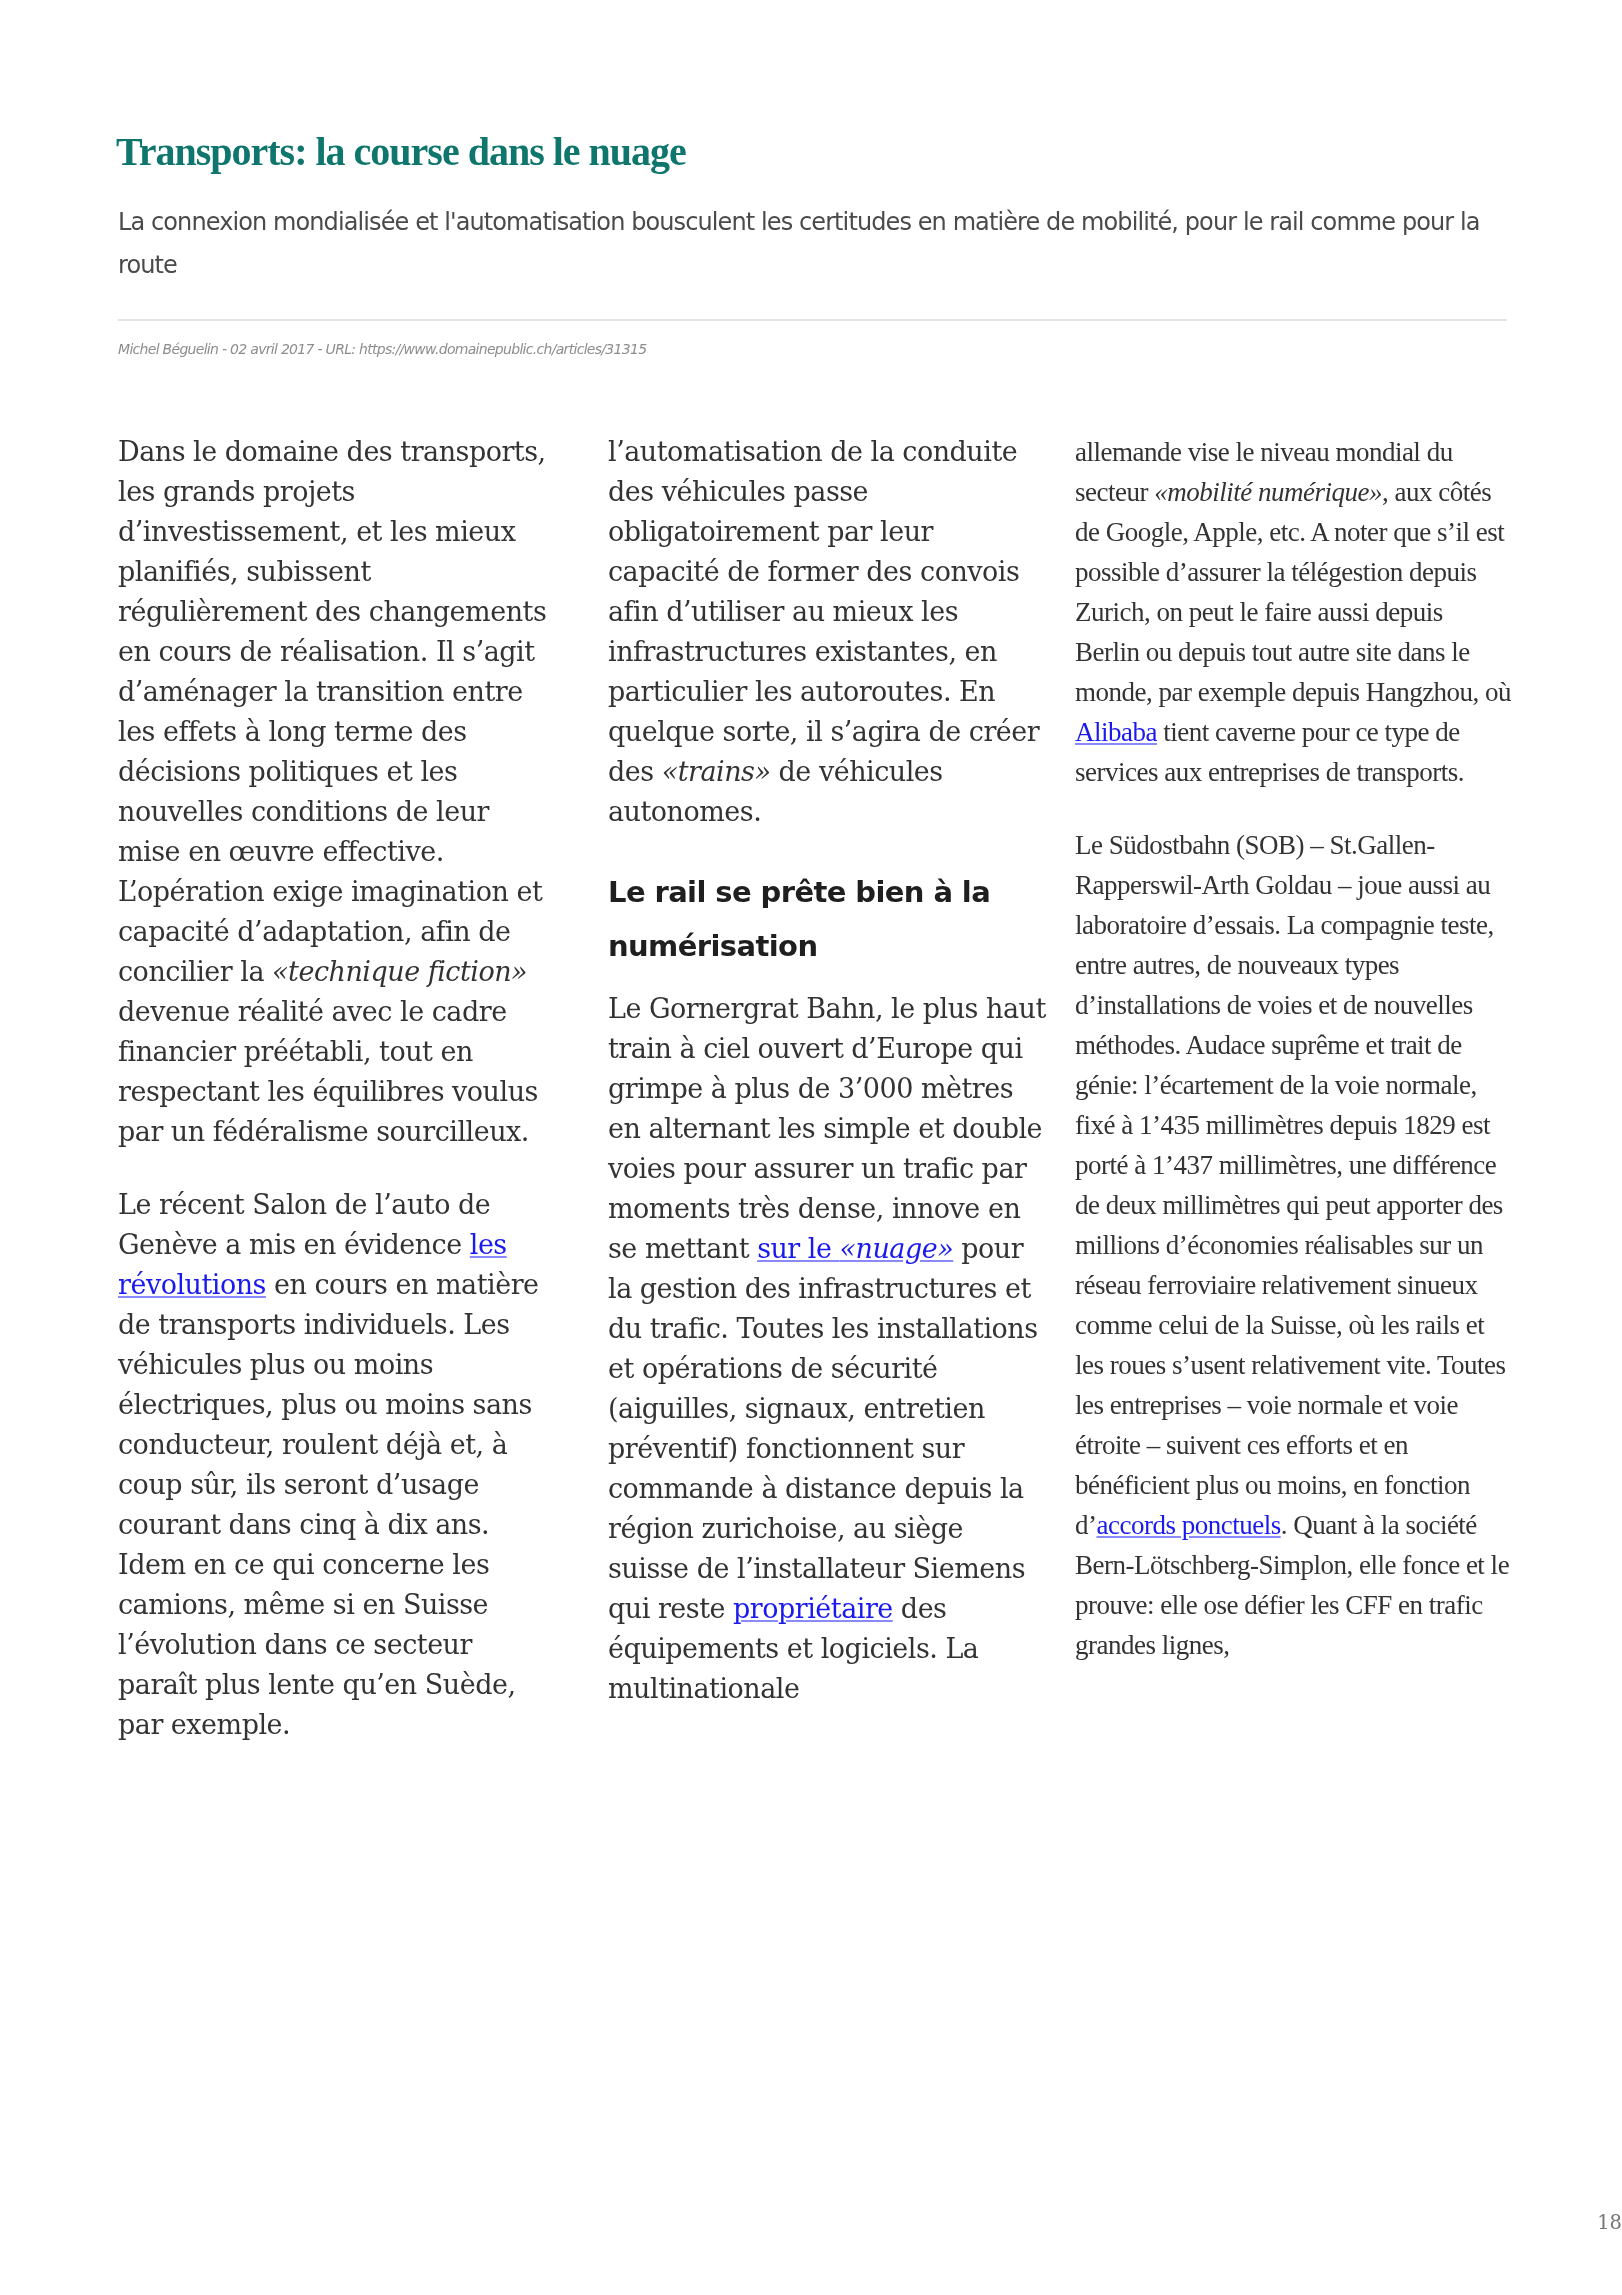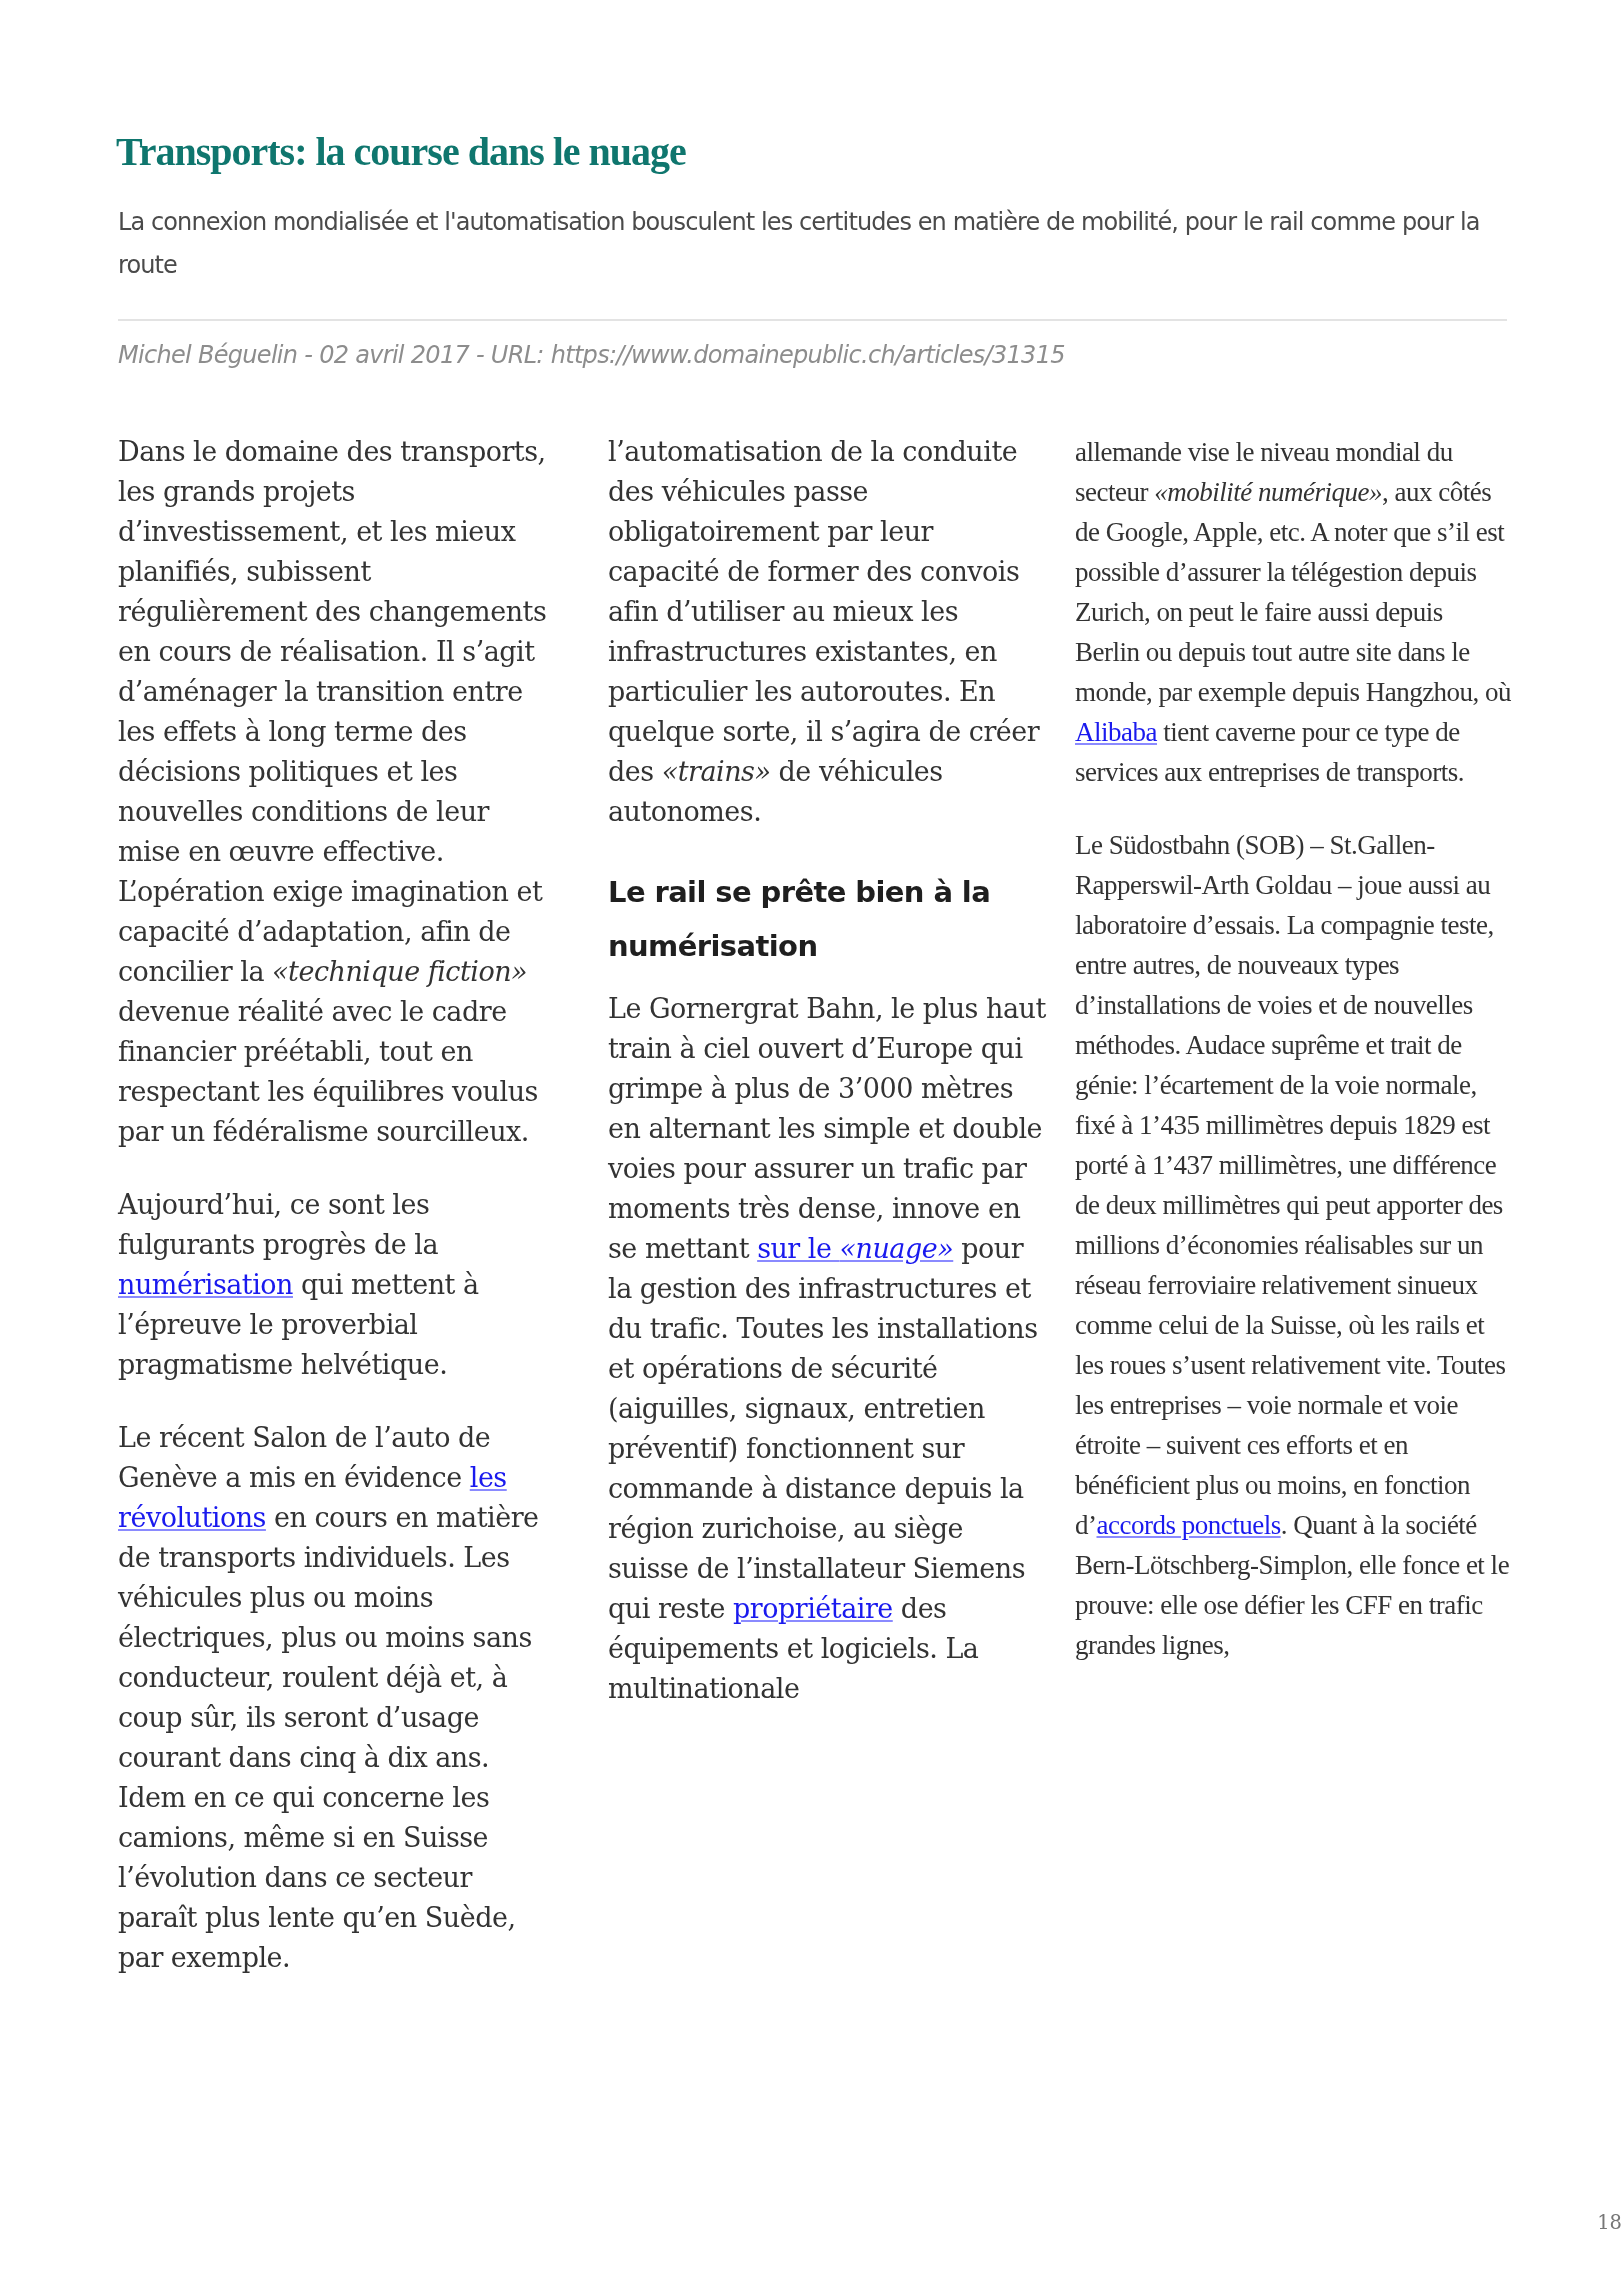--- a/index.html
+++ b/index.html
@@ -14,21 +14,21 @@
     position: absolute; left: 118px; top: 201px; width: 1403px; margin: 0;
     font-family: "DejaVu Sans", sans-serif; font-size: 24px; letter-spacing: -0.9px;
     color: #4a4a4a; line-height: 43px;
   }
   .rule {
     position: absolute; left: 118px; top: 319px; width: 1389px; height: 2.4px;
     background: #e3e3e3;
   }
   .meta {
     position: absolute; left: 118px; top: 341px; margin: 0;
-    font-family: "DejaVu Sans", sans-serif; font-style: italic; font-size: 24px;
+    font-family: "DejaVu Sans", sans-serif; font-style: italic; font-size: 14px;
     letter-spacing: -0.7px; color: #8d8d8d; text-align: center;
   }
   .col {
     position: absolute; top: 432px; width: 438px;
     font-family: "DejaVu Serif", serif; font-size: 27px; line-height: 40px;
     color: #333333; letter-spacing: -0.5px;
   }
   .col1 { left: 118px; }
   .col2 { left: 580px; margin-left: 28px; }
   .col3 { left: 1075px; font-family: Liberation Serif, serif; }
@@ -50,21 +50,20 @@
 
 <div class="page">
 
   <h1 class="title">Transports: la course dans le nuage</h1>
   <p class="subtitle">La connexion mondialisée et l'automatisation bousculent les certitudes en matière de mobilité, pour le rail comme pour la route</p>
   <div class="rule"></div>
   <p class="meta">Michel Béguelin - 02 avril 2017 - URL: https://www.domainepublic.ch/articles/31315</p>
 
   <div class="col col1">
     <p><span>Dans le domaine des transports, les grands projets d’investissement, et les mieux planifiés, subissent régulièrement des changements en cours de réalisation. Il s’agit d’aménager la transition entre les effets à long terme des décisions politiques et les nouvelles conditions de leur mise en œuvre effective. L’opération exige imagination et capacité d’adaptation, afin de concilier la </span><em>«technique fiction»</em><span> devenue réalité avec le cadre financier préétabli, tout en respectant les équilibres voulus par un fédéralisme sourcilleux.</span></p>
-    <p><span>Aujourd’hui, ce sont les fulgurants progrès de la </span><a href="#" style="color: rgb(26, 26, 238);">numérisation</a><span> qui mettent à l’épreuve le proverbial pragmatisme helvétique.</span></p>
     <p><span>Le récent Salon de l’auto de Genève a mis en évidence </span><a href="#" style="color: rgb(26, 26, 238);">les révolutions</a><span> en cours en matière de transports individuels. Les véhicules plus ou moins électriques, plus ou moins sans conducteur, roulent déjà et, à coup sûr, ils seront d’usage courant dans cinq à dix ans. Idem en ce qui concerne les camions, même si en Suisse l’évolution dans ce secteur paraît plus lente qu’en Suède, par exemple.</span></p>
   </div>
 
   <div class="col col2">
     <p><span>l’automatisation de la conduite des véhicules passe obligatoirement par leur capacité de former des convois afin d’utiliser au mieux les infrastructures existantes, en particulier les autoroutes. En quelque sorte, il s’agira de créer des </span><em>«trains»</em><span> de véhicules autonomes.</span></p>
     <h2>Le rail se prête bien à la numérisation</h2>
     <p><span>Le Gornergrat Bahn, le plus haut train à ciel ouvert d’Europe qui grimpe à plus de 3’000 mètres en alternant les simple et double voies pour assurer un trafic par moments très dense, innove en se mettant </span><a href="#" style="color: rgb(26, 26, 238);"><span>sur le </span><em>«nuage»</em></a><span> pour la gestion des infrastructures et du trafic. Toutes les installations et opérations de sécurité (aiguilles, signaux, entretien préventif) fonctionnent sur commande à distance depuis la région zurichoise, au siège suisse de l’installateur Siemens qui reste </span><a href="#" style="color: rgb(26, 26, 238);">propriétaire</a><span> des équipements et logiciels. La multinationale</span></p>
   </div>
 
   <div class="col col3">

